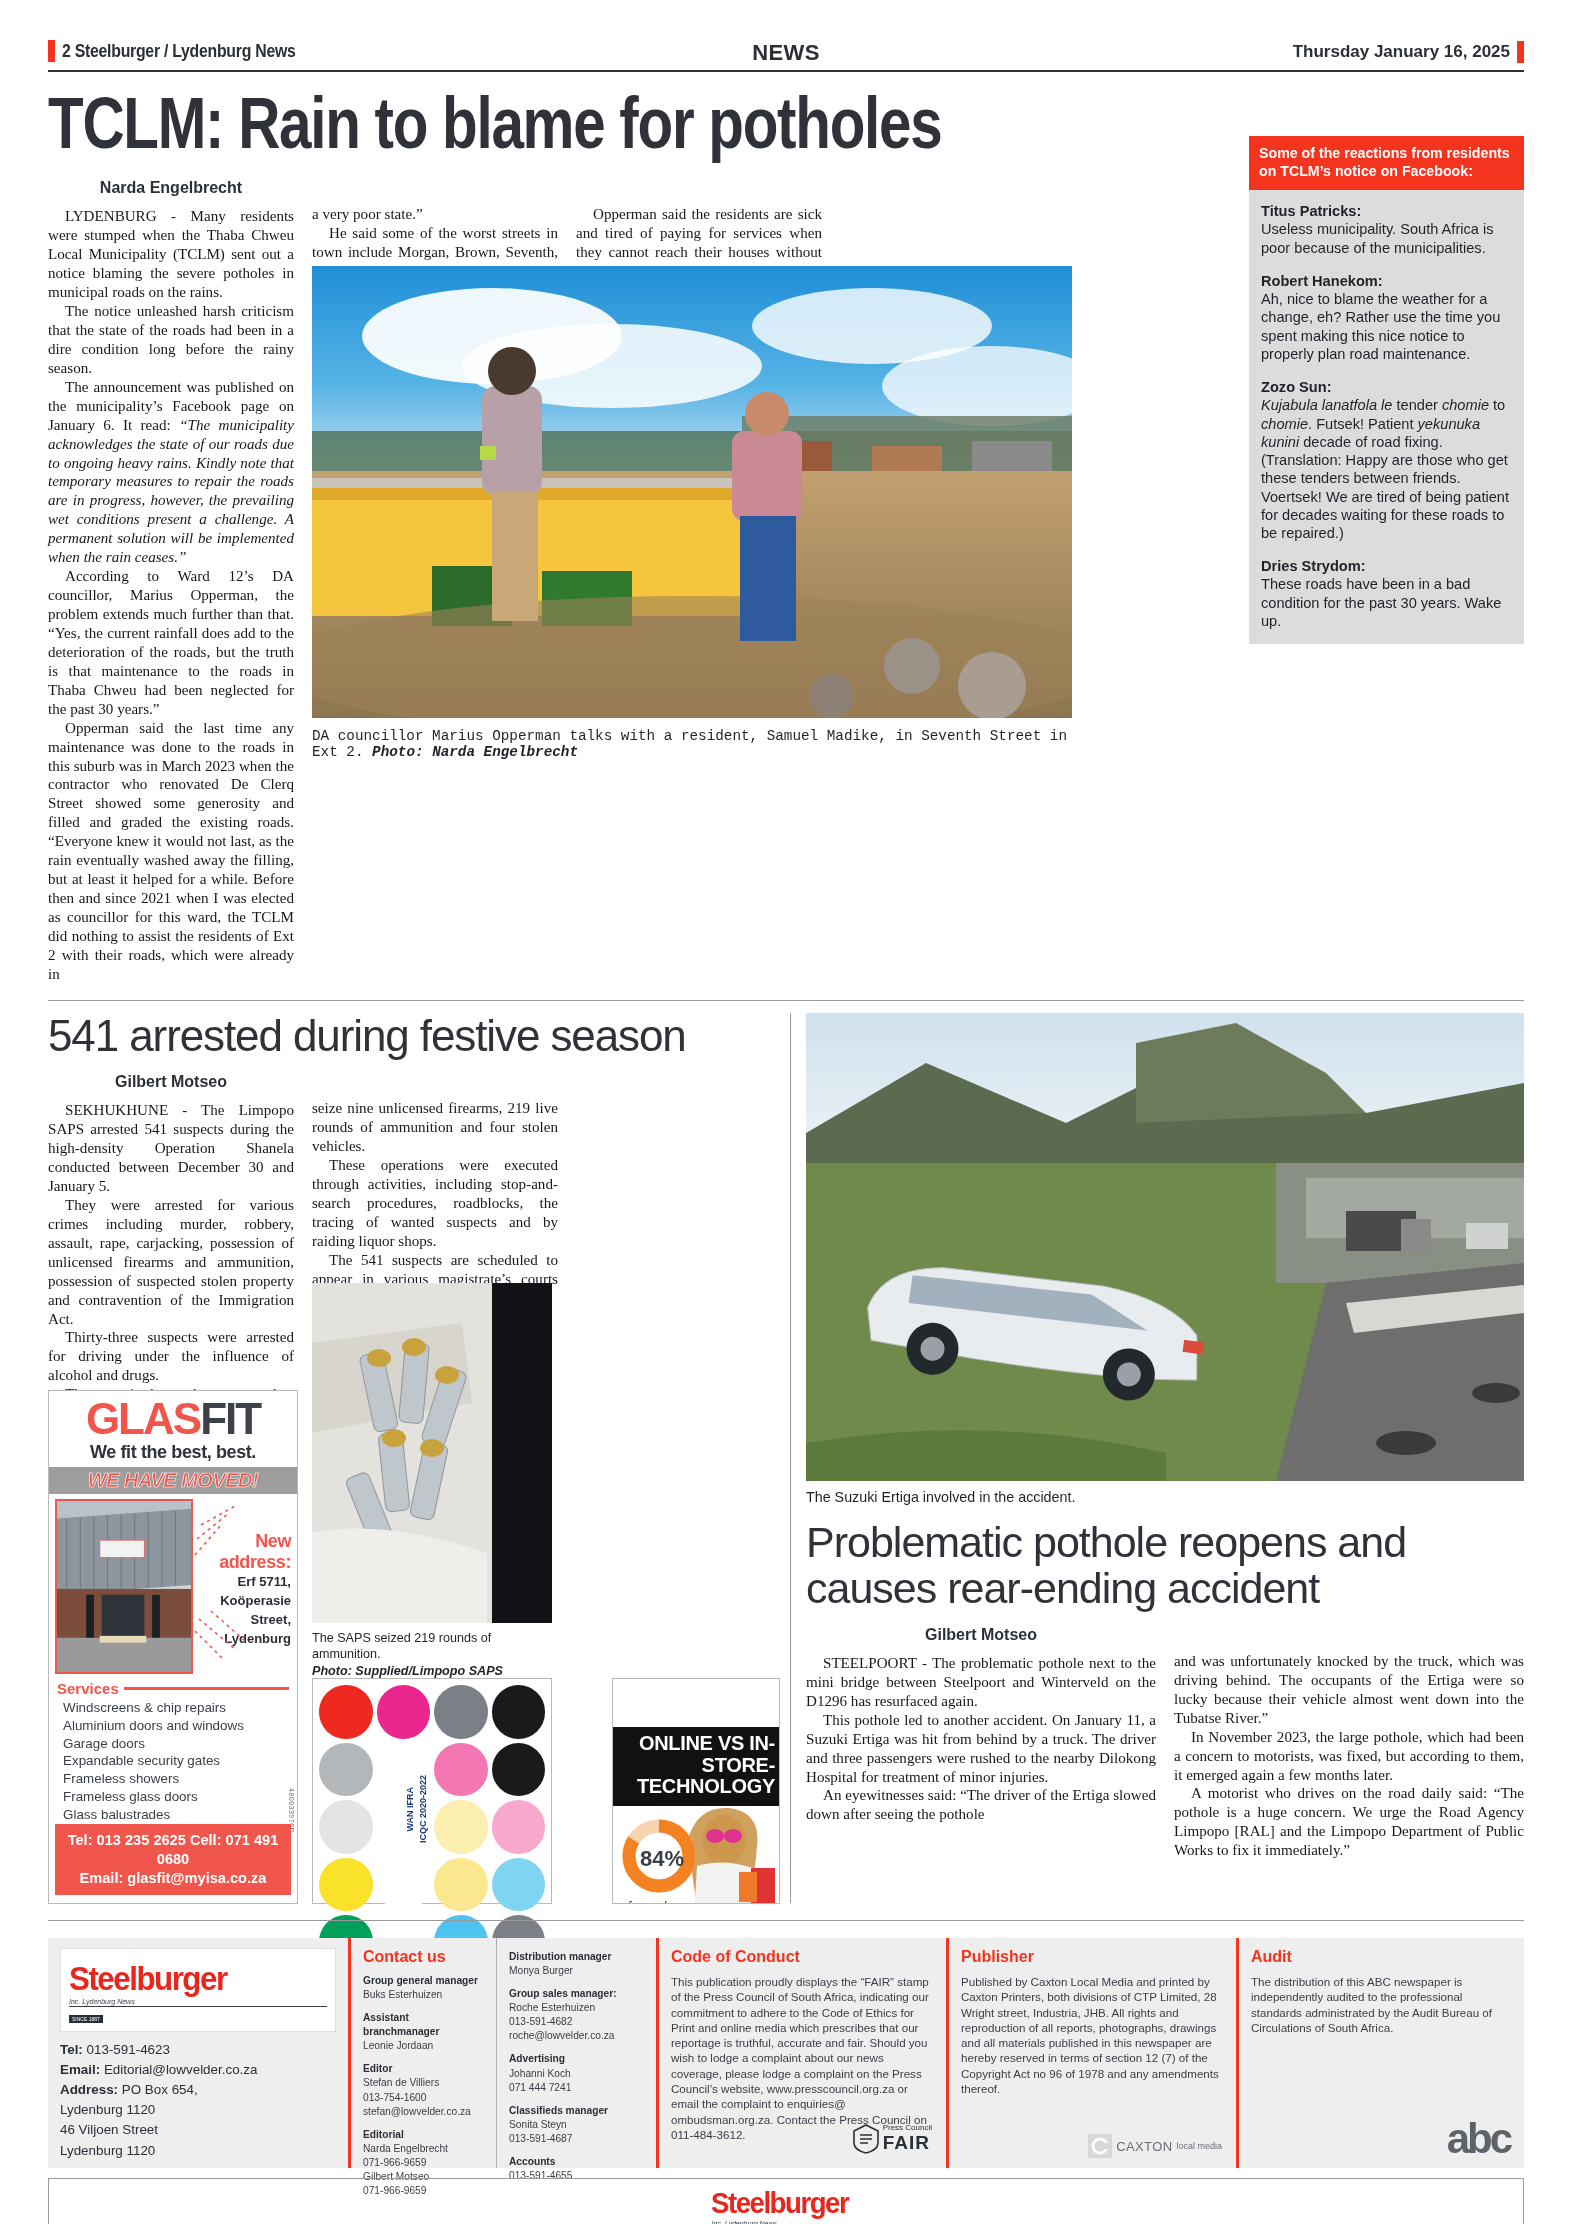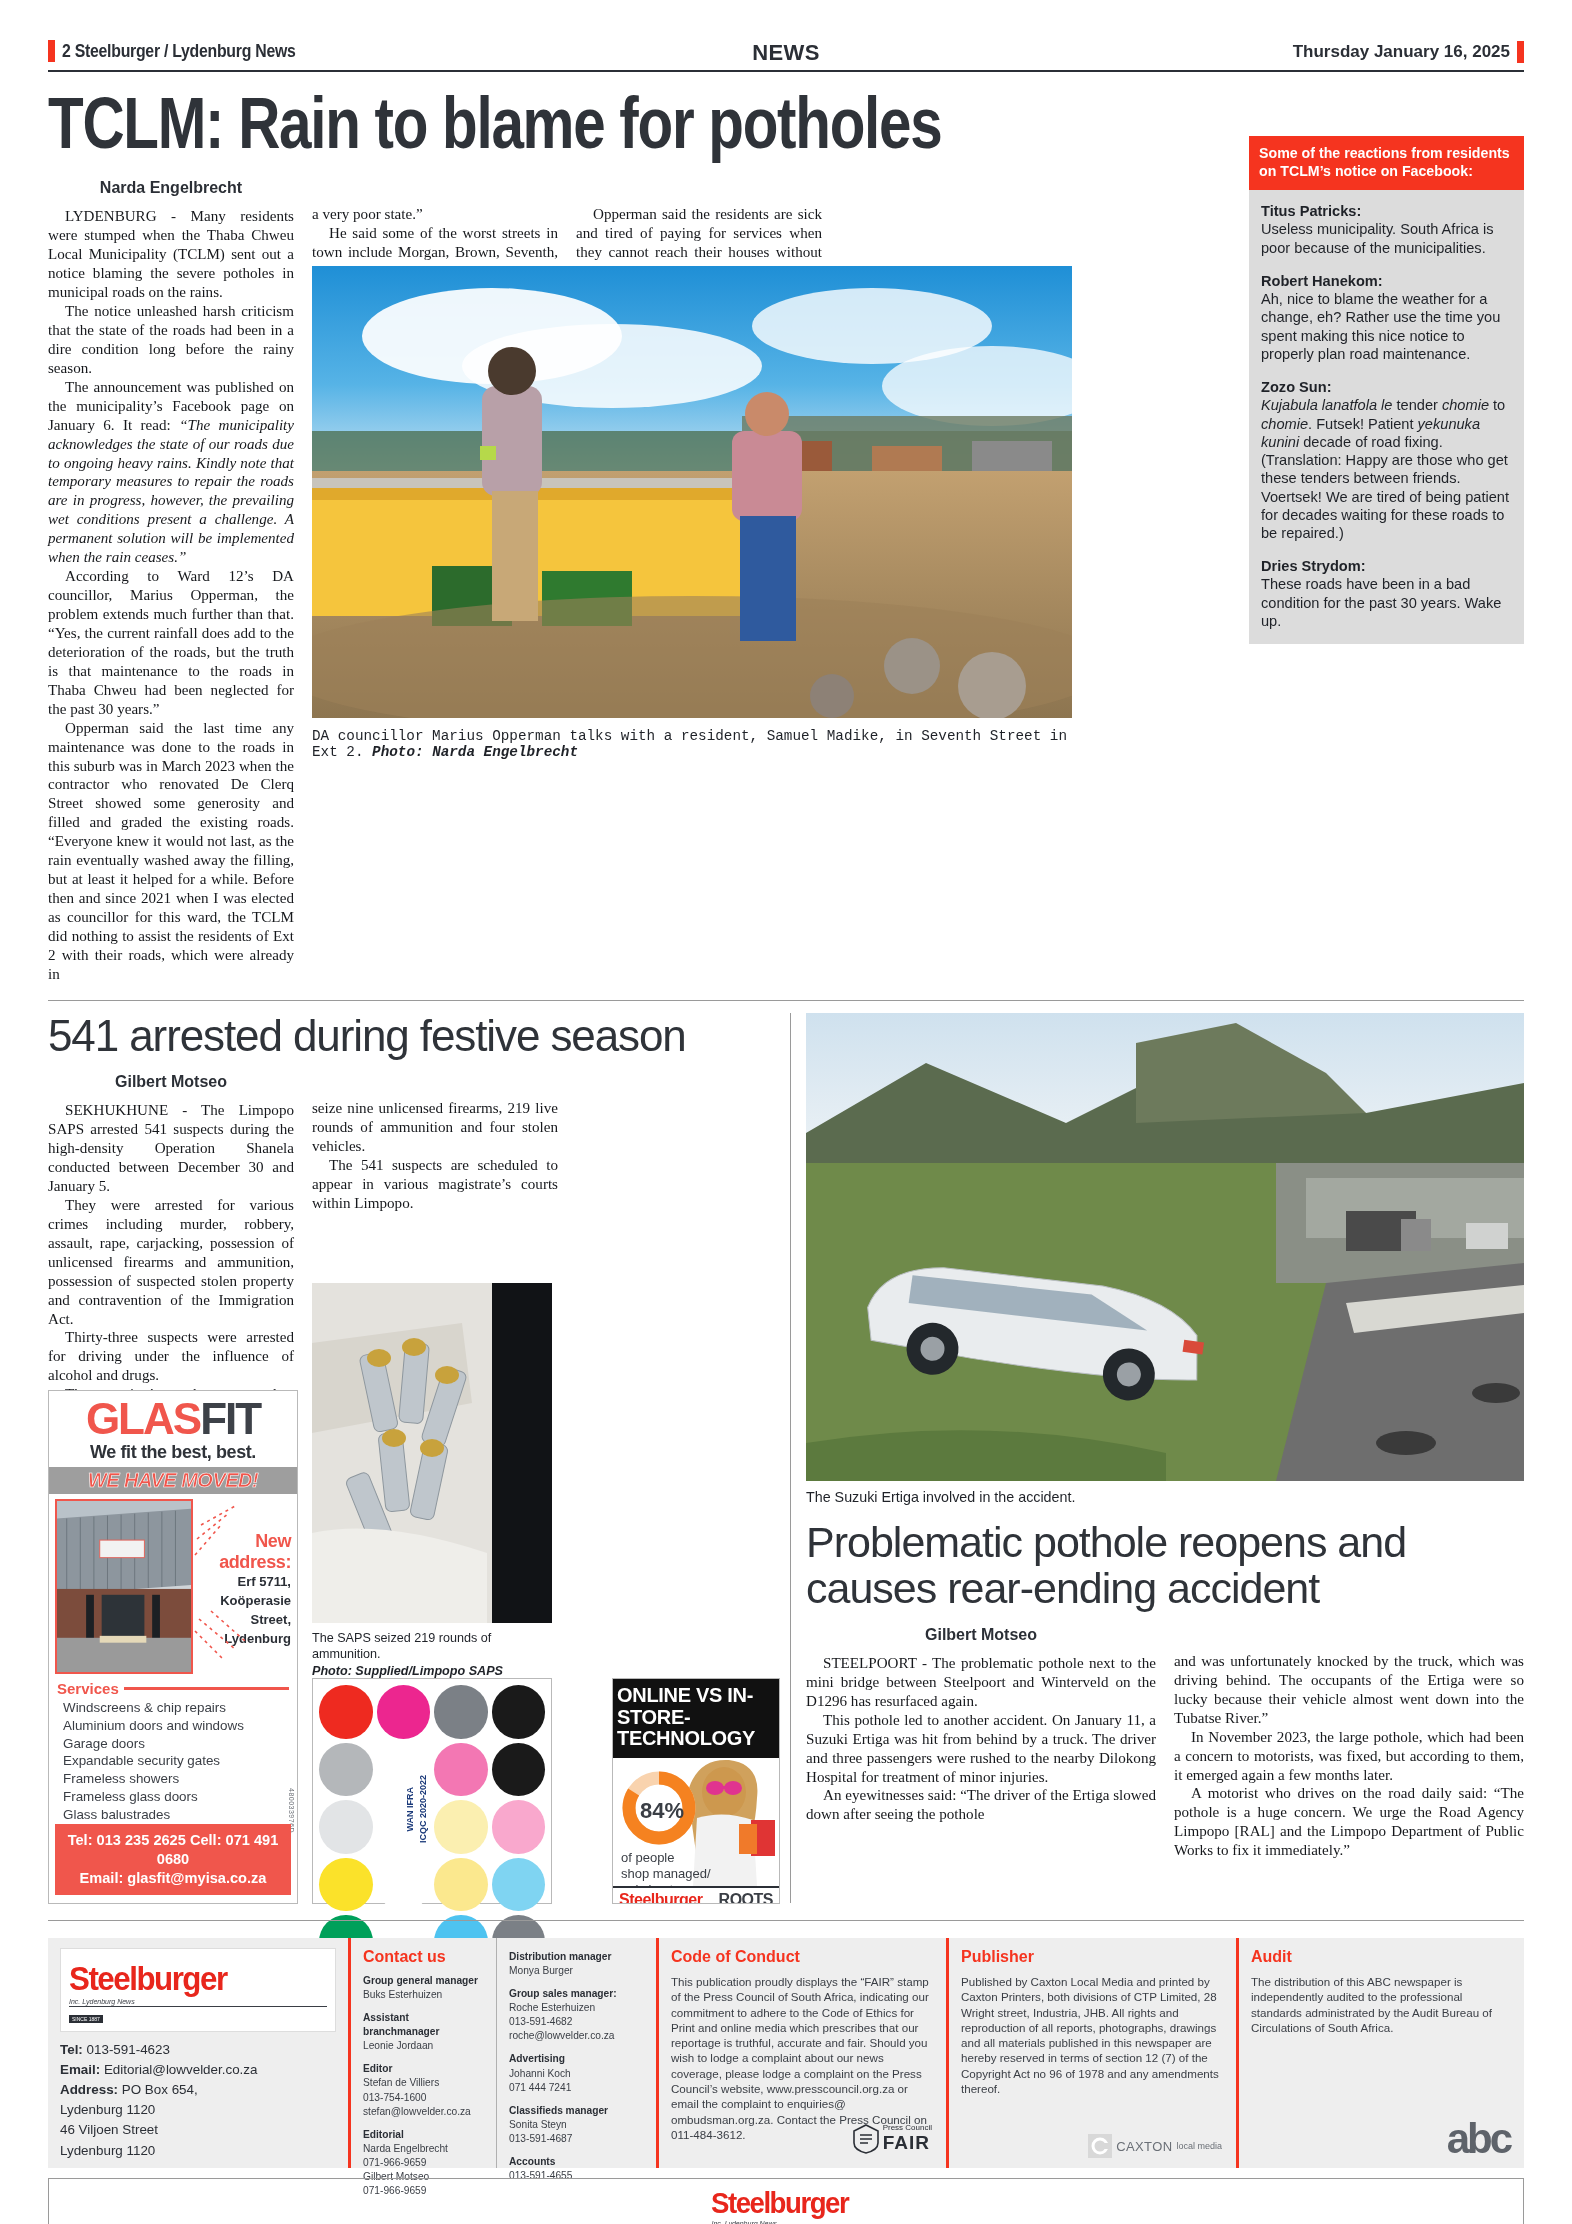--- a/index.html
+++ b/index.html
@@ -79,21 +79,21 @@
   .gf-contact { background:#f0564c; color:#fff; text-align:center; font-weight:800; font-size:14.6px; padding:7px 4px; line-height:1.3;}
   .gf-vert { position:absolute; right:2px; bottom:70px; writing-mode: vertical-rl; font-size:7px; color:#6b6f76; letter-spacing:0.5px;}
 
   
   .colorad { border:1px solid #b9b9b9; background:#fff; padding:6px; }
   .dotgrid { display:grid; grid-template-columns: repeat(4, 1fr); gap:4px; }
   .dot { width:100%; aspect-ratio:1/1; border-radius:50%; }
 
   
   .onlinead { border:1px solid #b9b9b9; background:#fff; position:relative; overflow:hidden; }
-  .ol-head { background:#111; color:#fff; font-weight:800; font-size:20px; text-align:left; line-height:1.08; padding:6px 4px 8px; letter-spacing:-0.3px;}
+  .ol-head { background:#111; color:#fff; font-weight:800; font-size:20px; text-align:right; line-height:1.08; padding:6px 4px 8px; letter-spacing:-0.3px;margin-top:48px;}
   .ol-pct { font-size:22px; font-weight:800; color:#3a3e45; }
   .ol-sub { font-size:13px; color:#3a3e45; line-height:1.25; }
   .ol-foot { display:flex; align-items:center; justify-content:space-between; padding:3px 6px; border-top:2px solid #2b2f36;}
   .ol-steel { color:#e8261c; font-weight:800; font-size:16px; letter-spacing:-0.5px;}
   .ol-roots { color:#3a3e45; font-weight:800; font-size:16px; letter-spacing:-0.5px;}
 
   
   .footer { background:#eeeeee; display:flex; margin-top:10px; }
   .fcol { padding: 10px 12px; position:relative; }
   .fcol + .fcol { border-left: 3px solid #f5341f; }
@@ -248,20 +248,21 @@
         <div class="bodytext">
           <p>SEKHUKHUNE - The Limpopo SAPS arrested 541 suspects during the high-density Operation Shanela conducted between December 30 and January 5.</p>
           <p>They were arrested for various crimes including murder, robbery, assault, rape, carjacking, possession of unlicensed firearms and ammunition, possession of suspected stolen property and contravention of the Immigration Act.</p>
           <p>Thirty-three suspects were arrested for driving under the influence of alcohol and drugs.</p>
           <p>The operation’s members managed to</p>
         </div>
       </div>
       <div style="width:246px; padding-top:26px;">
         <div class="bodytext">
           <p class="noind">seize nine unlicensed firearms, 219 live rounds of ammunition and four stolen vehicles.</p>
+          <p>These operations were executed through activities, including stop-and-search procedures, roadblocks, the tracing of wanted suspects and by raiding liquor shops.</p>
           <p>The 541 suspects are scheduled to appear in various magistrate’s courts within Limpopo.</p>
         </div>
       </div>
     </div>
   </div>
 
   <div style="position:absolute; left:312px; top:1245px; width:240px; height:340px; overflow:hidden;">
     <svg class="imgph" viewBox="0 0 240 340" preserveAspectRatio="none">
       <rect width="240" height="340" fill="#111316"></rect>
       <rect x="0" y="0" width="180" height="340" fill="#e4e2dd"></rect>

